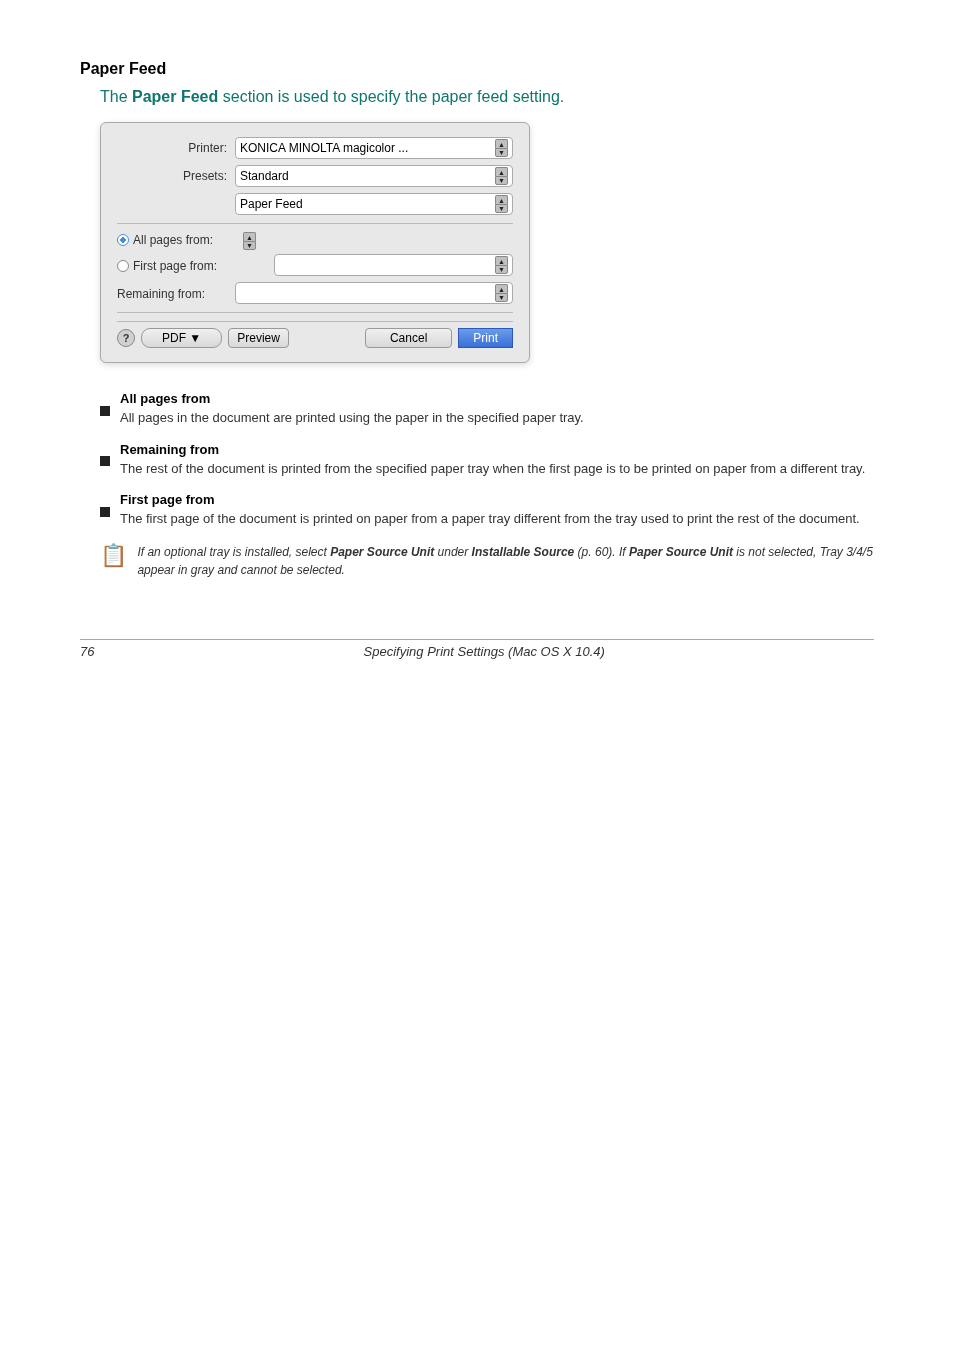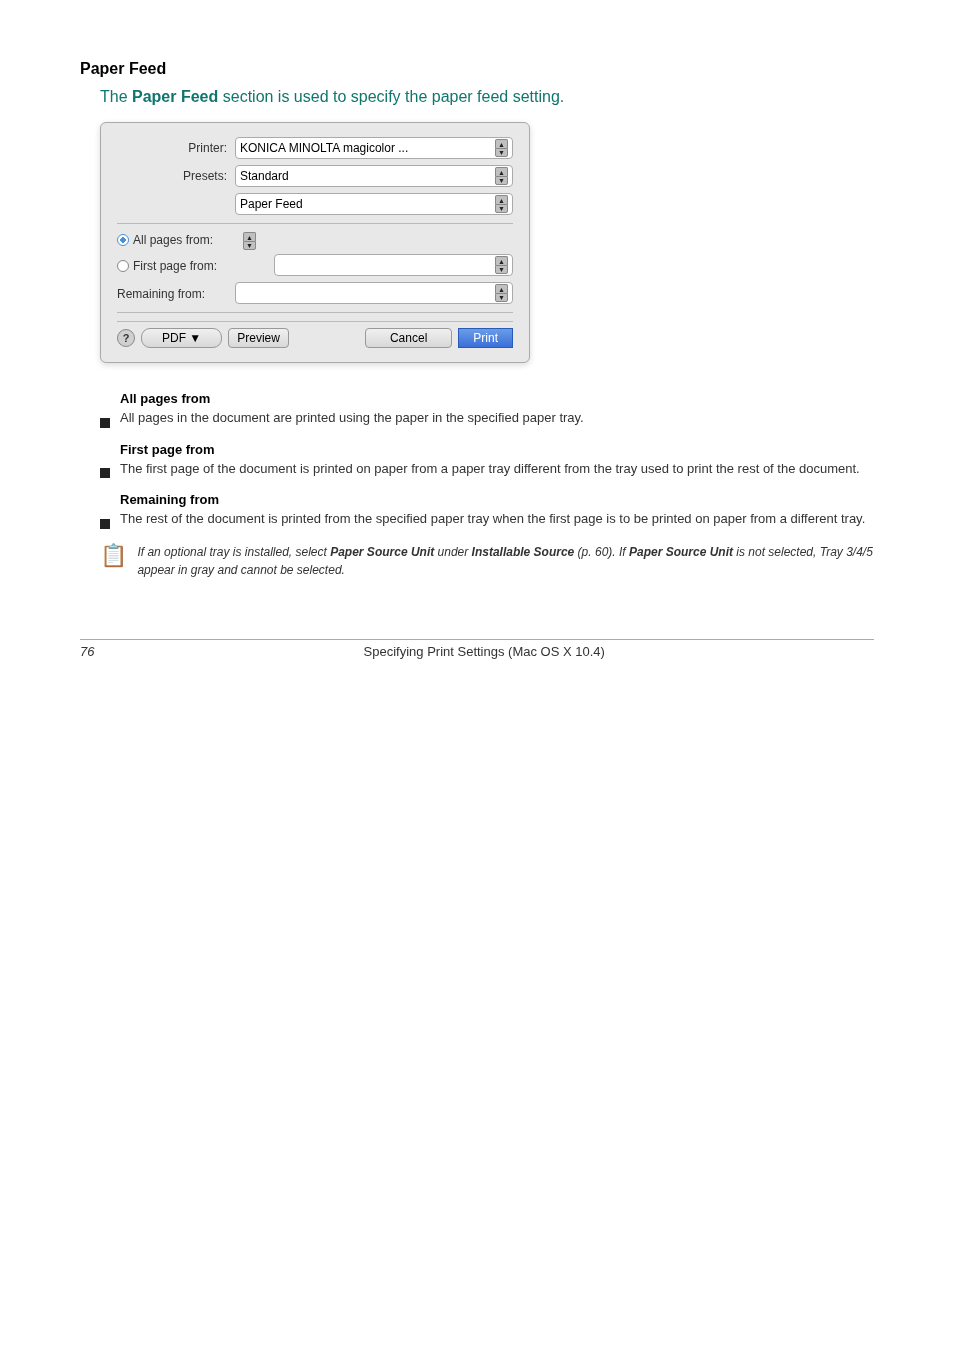--- a/index.html
+++ b/index.html
@@ -255,21 +255,21 @@
       font-weight: 500;
     }
 
     
     .bullet-section {
       margin-left: 20px;
     }
 
     .bullet-item {
       display: flex;
-      align-items: flex-end;
+      align-items: center;
       margin-bottom: 14px;
       gap: 10px;
     }
 
     .bullet-square {
       width: 10px;
       height: 10px;
       background: #222;
       flex-shrink: 0;
       margin-top: 3px;
@@ -326,20 +326,21 @@
     }
 
     .footer-page-num {
       font-size: 13px;
       font-style: italic;
       color: #333;
     }
 
     .footer-title {
       font-size: 13px;
+      font-style: italic;
       color: #333;
       text-align: center;
       flex: 1;
     }
   </style>
 </head>
 <body>
 
 <h1 class="page-title">Paper Feed</h1>
 
@@ -446,30 +447,30 @@
     <div class="bullet-square"></div>
     <div class="bullet-content">
       <span class="bullet-title">All pages from</span>
       <div class="bullet-desc">All pages in the document are printed using the paper in the specified paper tray.</div>
     </div>
   </div>
 
   <div class="bullet-item">
     <div class="bullet-square"></div>
     <div class="bullet-content">
-      <span class="bullet-title">First page from</span>
-      <div class="bullet-desc">The first page of the document is printed on paper from a paper tray different from the tray used to print the rest of the document.</div>
+      <span class="bullet-title">Remaining from</span>
+      <div class="bullet-desc">The rest of the document is printed from the specified paper tray when the first page is to be printed on paper from a different tray.</div>
     </div>
   </div>
 
   <div class="bullet-item">
     <div class="bullet-square"></div>
     <div class="bullet-content">
-      <span class="bullet-title">Remaining from</span>
-      <div class="bullet-desc">The rest of the document is printed from the specified paper tray when the first page is to be printed on paper from a different tray.</div>
+      <span class="bullet-title">First page from</span>
+      <div class="bullet-desc">The first page of the document is printed on paper from a paper tray different from the tray used to print the rest of the document.</div>
     </div>
   </div>
 
   <div class="note-box">
     <div class="note-icon">
       
       <span style="font-size:22px;">📋</span>
     </div>
     <div class="note-text">
       If an optional tray is installed, select <strong>Paper Source Unit</strong> under <strong>Installable Source</strong> (p. 60). If <strong>Paper Source Unit</strong> is not selected, Tray 3/4/5 appear in gray and cannot be selected.

